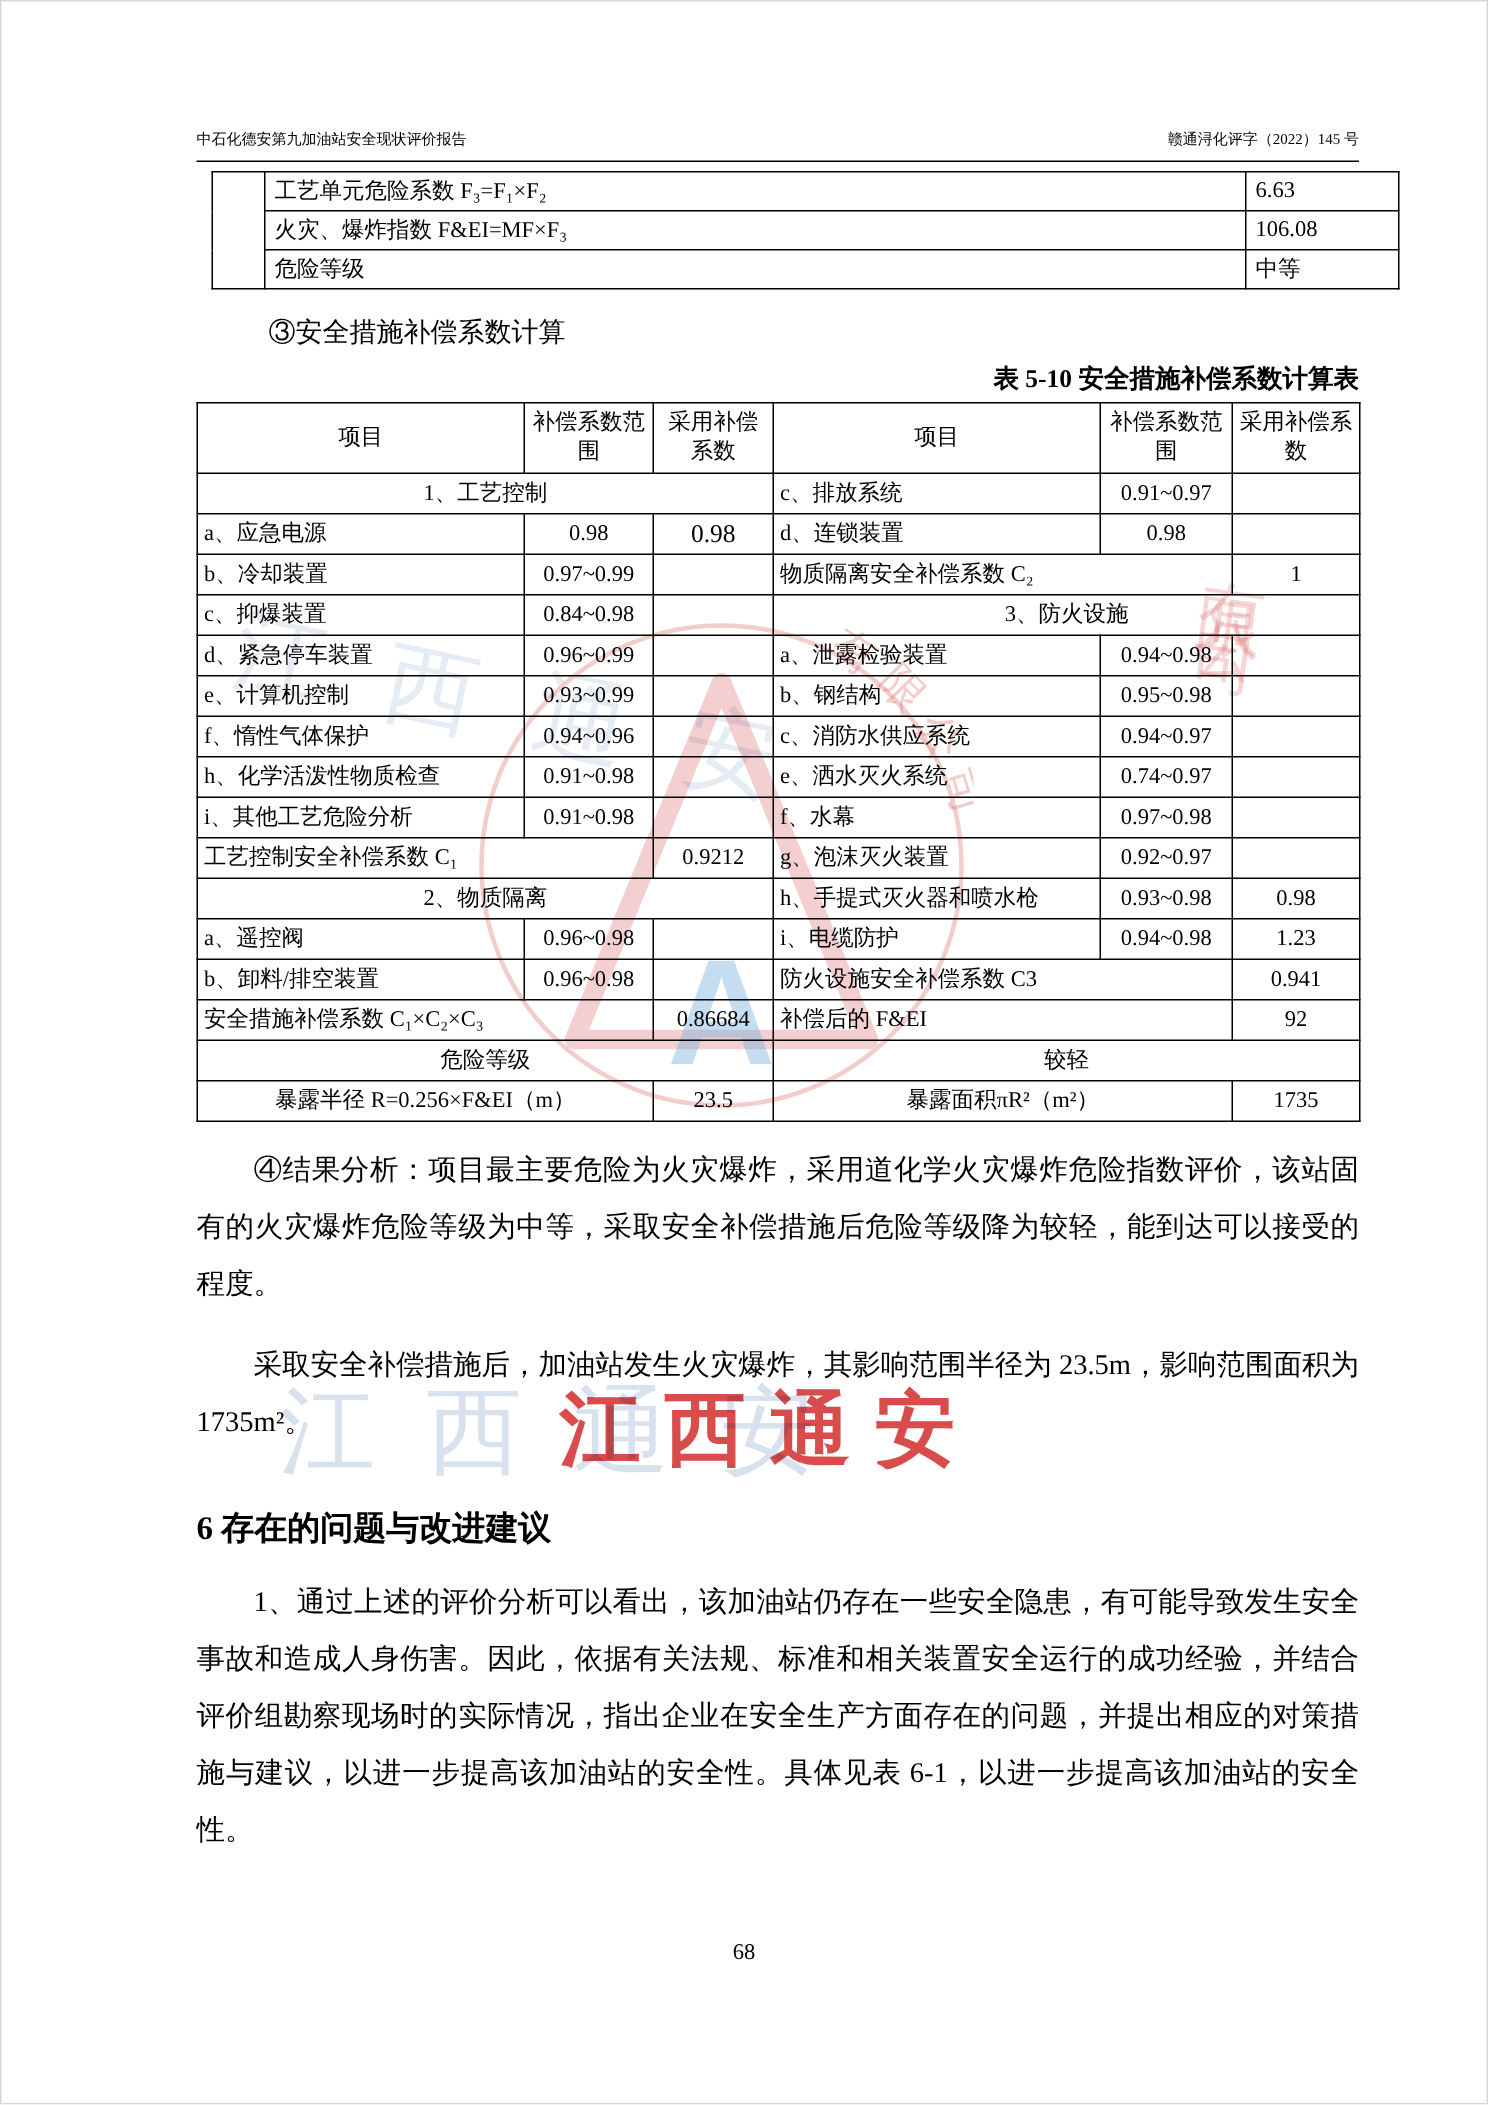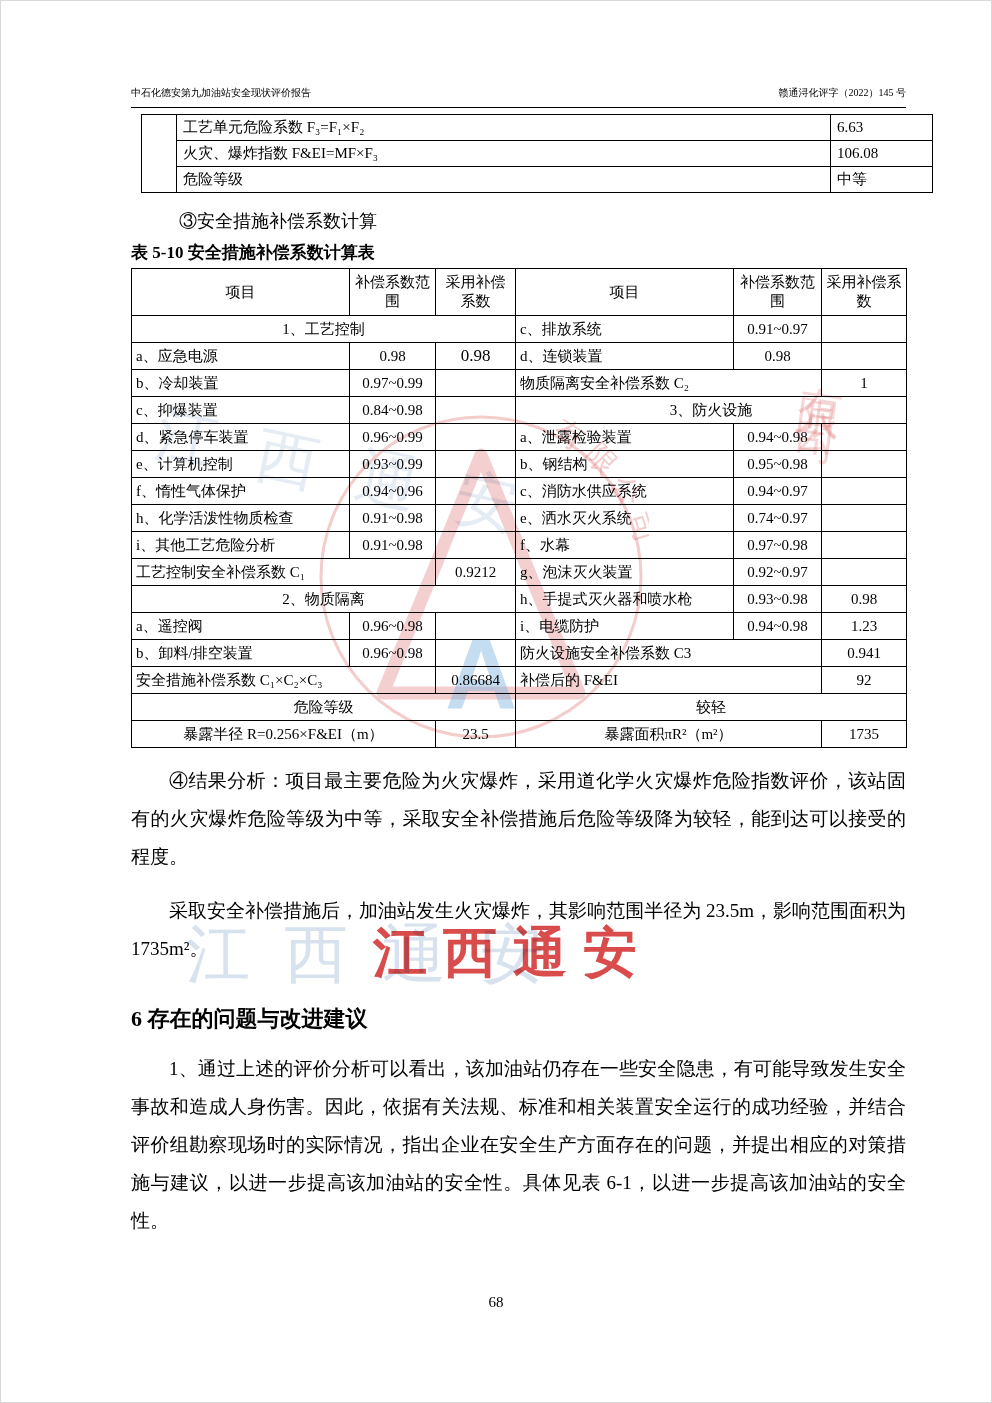--- a/index.html
+++ b/index.html
@@ -12,21 +12,21 @@
 
   .doc-header{display:flex;justify-content:space-between;align-items:flex-end;
     font-size:10px;padding-bottom:7px;border-bottom:1px solid #000;}
 
   .top-table{margin-left:10px;width:792px;border-collapse:collapse;font-size:15px;table-layout:fixed;margin-top:6px;}
   .top-table td{border:1px solid #000;height:25px;padding:0 6px;}
   .tt-label{text-align:left;}
   .tt-value{text-align:left;}
 
   .h3{font-size:18px;margin:16px 0 4px;text-indent:48px;}
-  .table-title{font-size:17px;font-weight:bold;text-align:left;margin:8px 0 4px;}
+  .table-title{font-size:17px;font-weight:bold;text-align:right;margin:8px 0 4px;}
 
   .comp-table{border-collapse:collapse;width:775px;table-layout:fixed;font-size:15px;}
   .comp-table th,.comp-table td{border:1px solid #000;padding:1px 4px;height:24px;
     text-align:center;font-weight:normal;overflow:hidden;line-height:1.25;}
   .comp-table th{height:44px;}
   .comp-table td.al{text-align:left;}
   .comp-table td.big{font-size:17px;}
 
   .para{font-size:19px;line-height:38px;text-align:justify;text-indent:2em;margin:14px 0 0;}
   .para.tight{margin-top:16px;}

